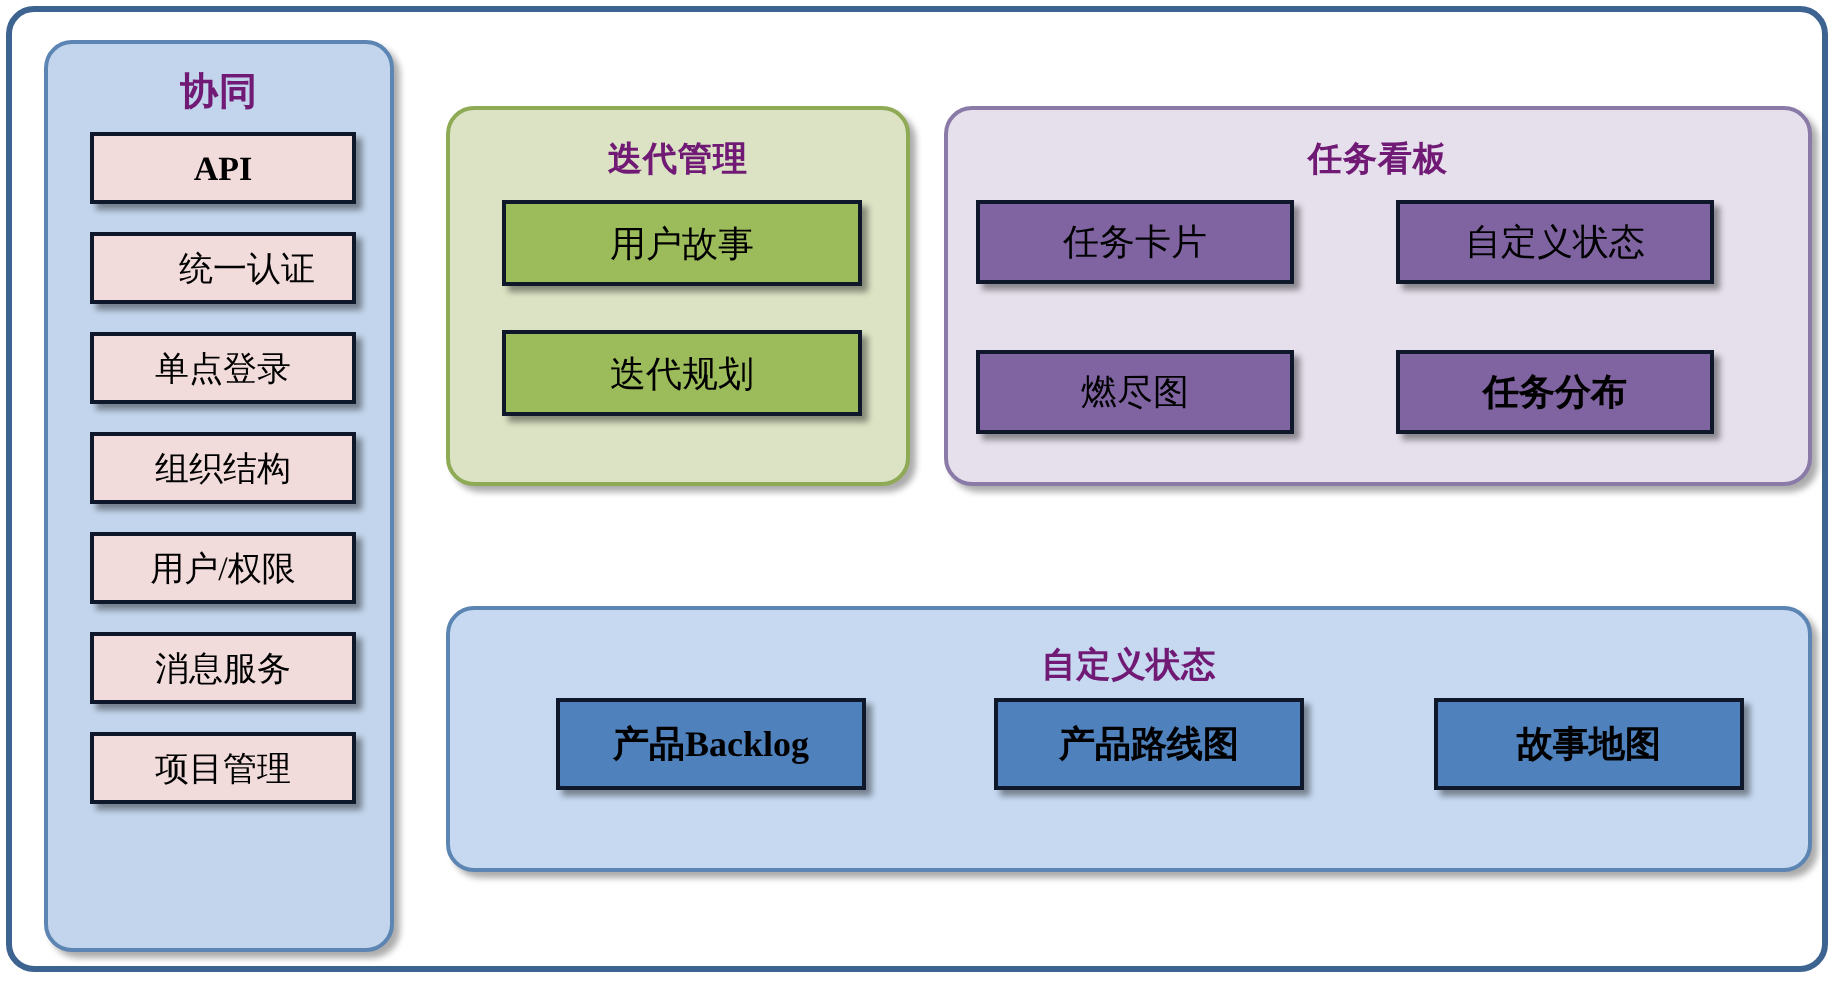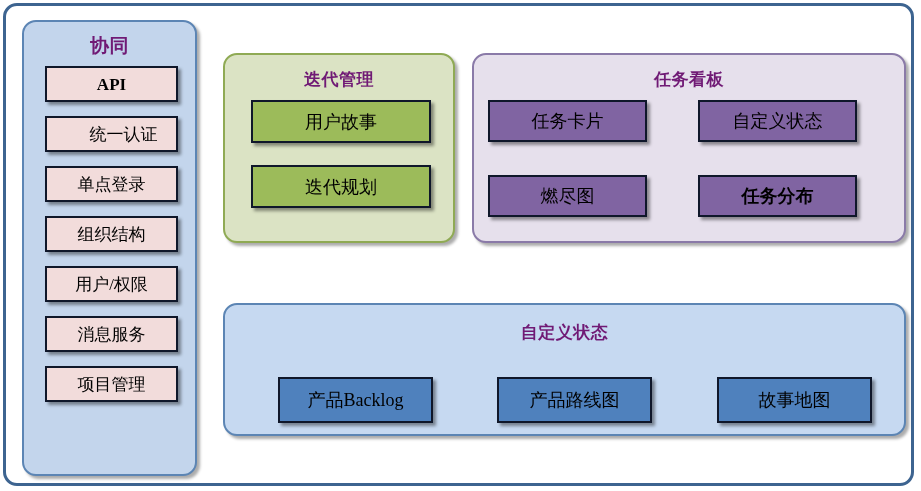--- a/index.html
+++ b/index.html
@@ -145,23 +145,24 @@
     width: 159px;
     height: 42px;
   }
   .task.col-left  { left: 14px; }
   .task.col-right { left: 224px; }
   .task.row-top    { top: 45px; }
   .task.row-bottom { top: 120px; }
 
   
   .node.agile {
-    top: 72px;
+    top: 44px;
     width: 155px;
     height: 46px;
+    font-weight: bold;
   }
   .agile.pos-1 { left: 53px; }
   .agile.pos-2 { left: 272px; }
   .agile.pos-3 { left: 492px; }
 </style>
 </head>
 <body>
 
 <div id="canvas-frame">
 

